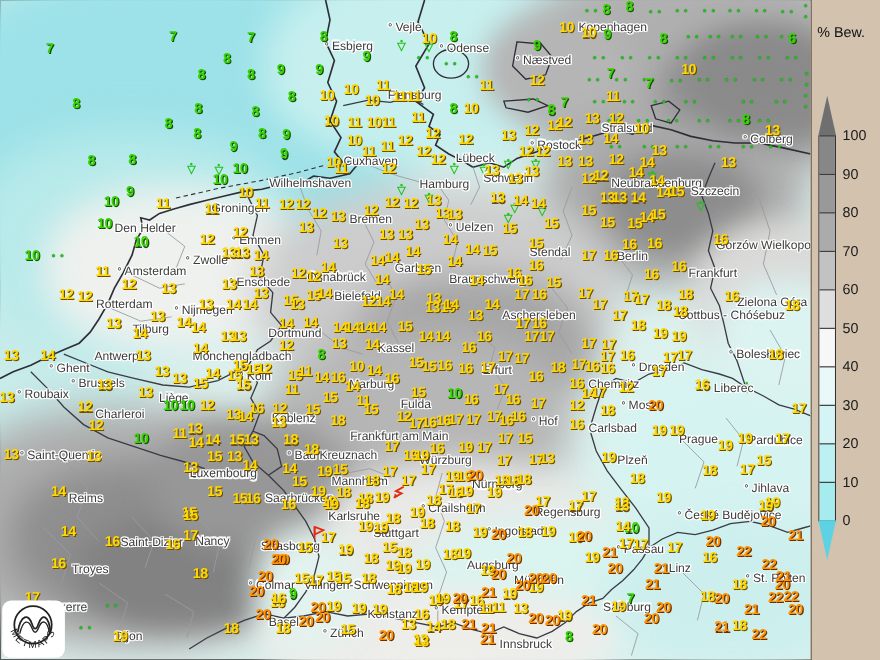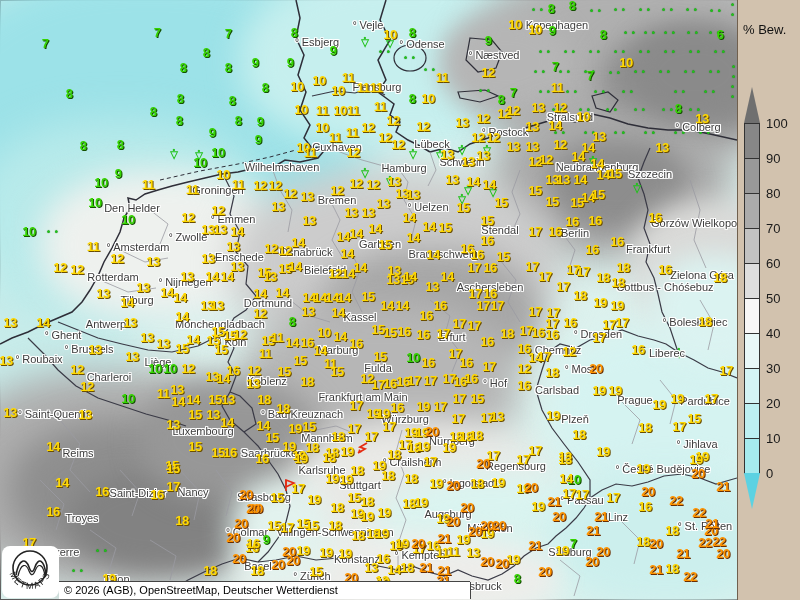--- a/index.html
+++ b/index.html
@@ -868,23 +868,20 @@
         <div class="cb-tick" style="top: 263px;">60</div>
         <div class="cb-tick" style="top: 298px;">50</div>
         <div class="cb-tick" style="top: 333px;">40</div>
         <div class="cb-tick" style="top: 368px;">30</div>
         <div class="cb-tick" style="top: 403px;">20</div>
         <div class="cb-tick" style="top: 438px;">10</div>
         <div class="cb-tick" style="top: 473px;">0</div>
       </div>
   </div>
 
-  <div id="footerbar">
-    <span>© 2026 (AGB), OpenStreetMap, Deutscher Wetterdienst</span>
-  </div>
 
   <div id="logo">
     <svg width="57" height="52" viewBox="0 0 57 52">
       <circle cx="28" cy="22" r="17" fill="#fff" stroke="#222" stroke-width="1.6"></circle>
       <path d="M14,29 C17,12 24,12 27,21 C29,27 31,27 33,21 C36,12 42,12 44,29" fill="none" stroke="#222" stroke-width="1.6"></path>
       <path d="M16,30 C19,17 24,17 27,25 C29,30 31,30 33,25 C36,17 41,17 43,30" fill="none" stroke="#222" stroke-width="1.2"></path>
       <defs>
           <path id="arc" d="M 7,22 A 21,21 0 0 0 49,22"></path>
         </defs>
       <text font-family="Liberation Sans, sans-serif" font-size="9" letter-spacing="1.5" fill="#222">

